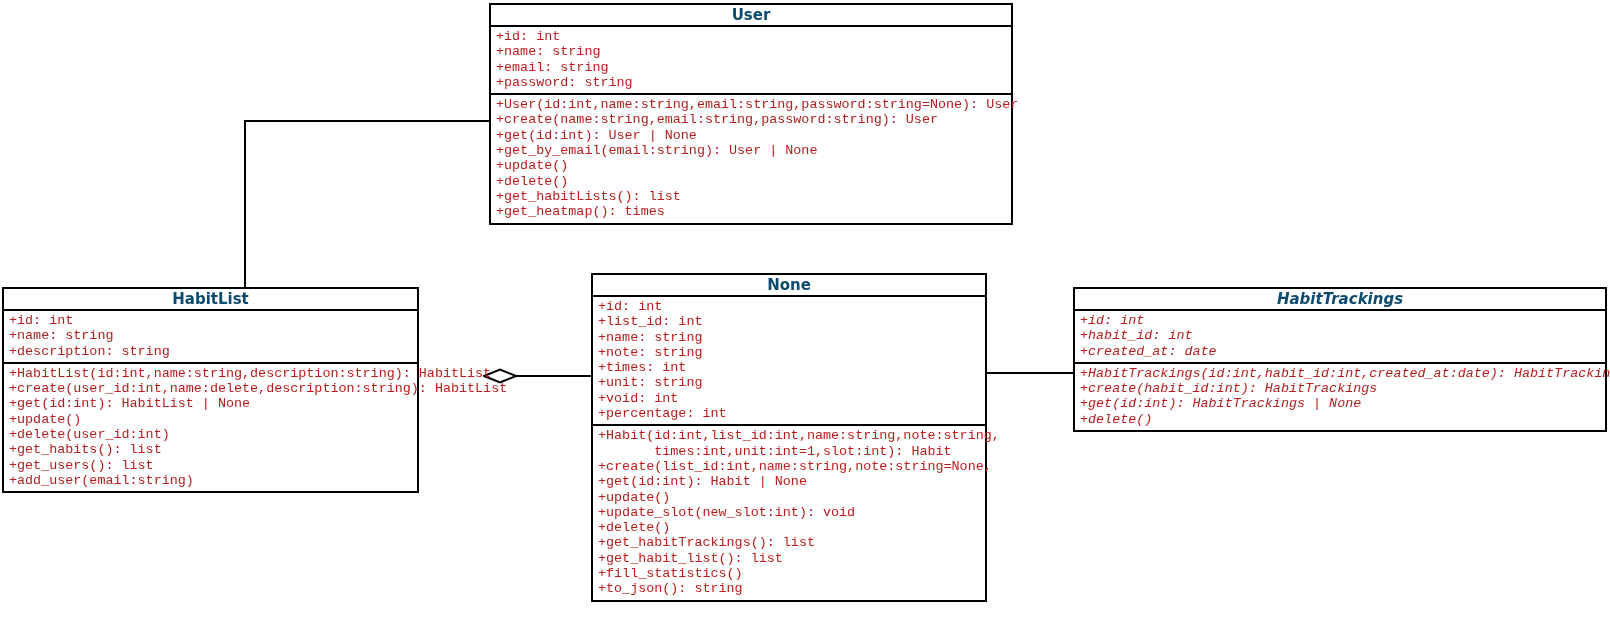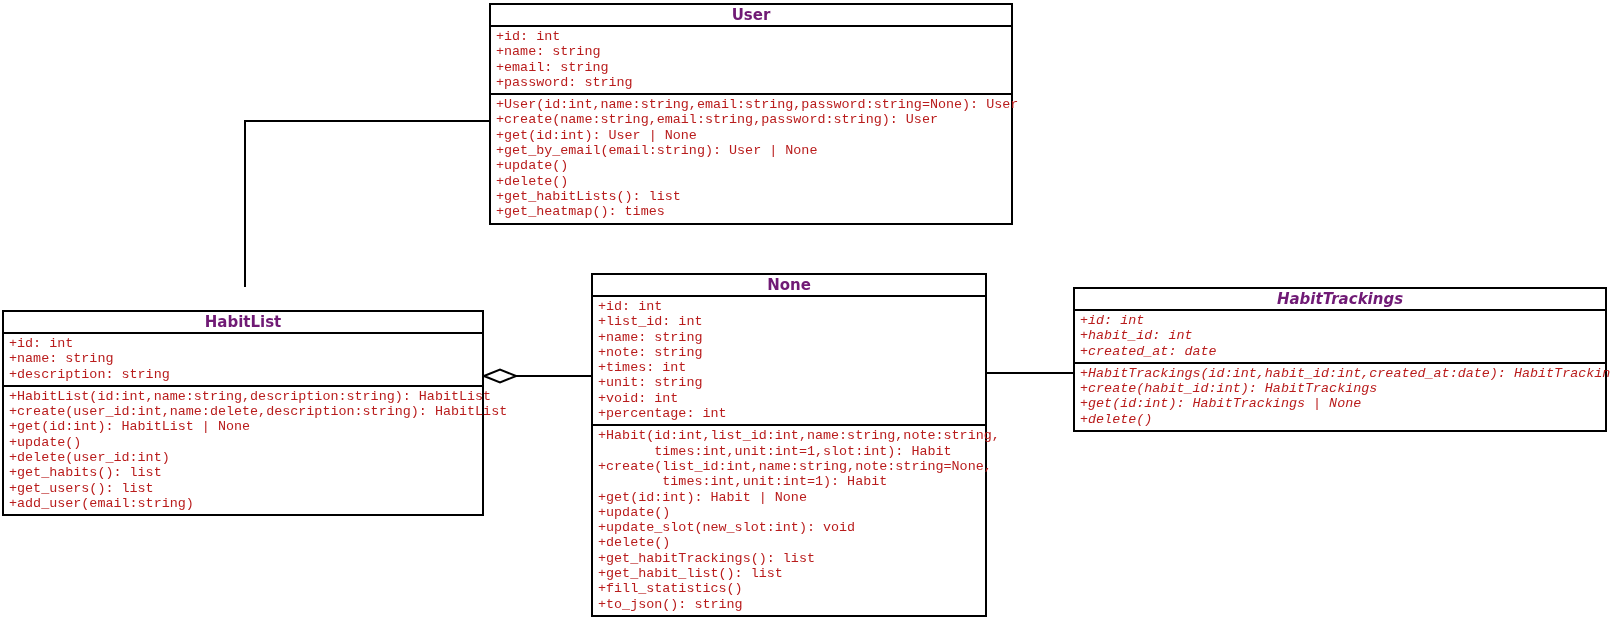--- a/index.html
+++ b/index.html
@@ -22,21 +22,21 @@
     background: #ffffff;
     z-index: 2;
   }
   .uml-title {
     height: 20px;
     line-height: 20px;
     text-align: center;
     font-family: "DejaVu Sans", "Liberation Sans", sans-serif;
     font-weight: bold;
     font-size: 15px;
-    color: #701a75;
+    color: #0c4a6e;
     border-bottom: 2px solid #000000;
     white-space: pre;
   }
   .uml-section {
     padding: 2px 0 3px 0;
   }
   .uml-methods {
     border-top: 2px solid #000000;
   }
   .uml-line {
@@ -53,21 +53,21 @@
     background: #000000;
     z-index: 1;
   }
   .diamond-wrap {
     position: absolute;
     z-index: 1;
     line-height: 0;
   }
   
   #box-user           { left: 489px;  top: 3px;   width: 524px; }
-  #box-habitlist      { left: 2px;    top: 287px; width: 482px; margin-top: 23px; }
+  #box-habitlist      { left: 2px;    top: 287px; width: 417px; }
   #box-habit          { left: 591px;  top: 273px; width: 396px; }
   #box-habittrackings { left: 1073px; top: 287px; width: 534px; font-style: italic; }
 
   #rel-user-habitlist-h { left: 244px; top: 120px; width: 245px; height: 2px; }
   #rel-user-habitlist-v { left: 244px; top: 120px; width: 2px;  height: 167px; }
   #rel-habitlist-habit-line { left: 514px; top: 375px; width: 77px; height: 2px; }
   #rel-habitlist-habit-diamond { left: 483px; top: 368px; }
   #rel-habit-habittrackings-line { left: 987px; top: 372px; width: 86px; height: 2px; }
 </style>
 </head>
@@ -135,21 +135,20 @@
         <div class="uml-line">+note: string</div>
         <div class="uml-line">+times: int</div>
         <div class="uml-line">+unit: string</div>
         <div class="uml-line">+void: int</div>
         <div class="uml-line">+percentage: int</div>
       </div>
     <div class="uml-section uml-methods">
         <div class="uml-line">+Habit(id:int,list_id:int,name:string,note:string,</div>
         <div class="uml-line">       times:int,unit:int=1,slot:int): Habit</div>
         <div class="uml-line">+create(list_id:int,name:string,note:string=None,</div>
-        <div class="uml-line">        times:int,unit:int=1): Habit</div>
         <div class="uml-line">+get(id:int): Habit | None</div>
         <div class="uml-line">+update()</div>
         <div class="uml-line">+update_slot(new_slot:int): void</div>
         <div class="uml-line">+delete()</div>
         <div class="uml-line">+get_habitTrackings(): list</div>
         <div class="uml-line">+get_habit_list(): list</div>
         <div class="uml-line">+fill_statistics()</div>
         <div class="uml-line">+to_json(): string</div>
       </div>
   </div>

